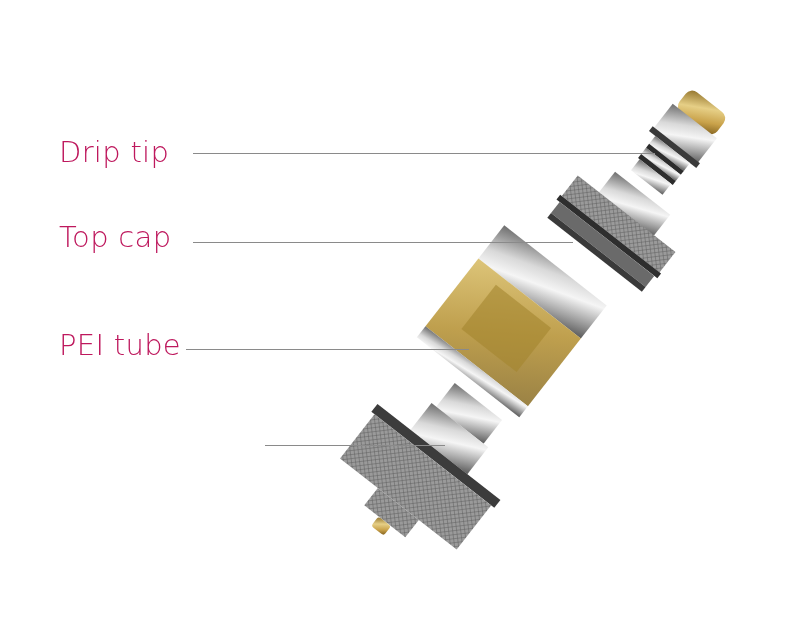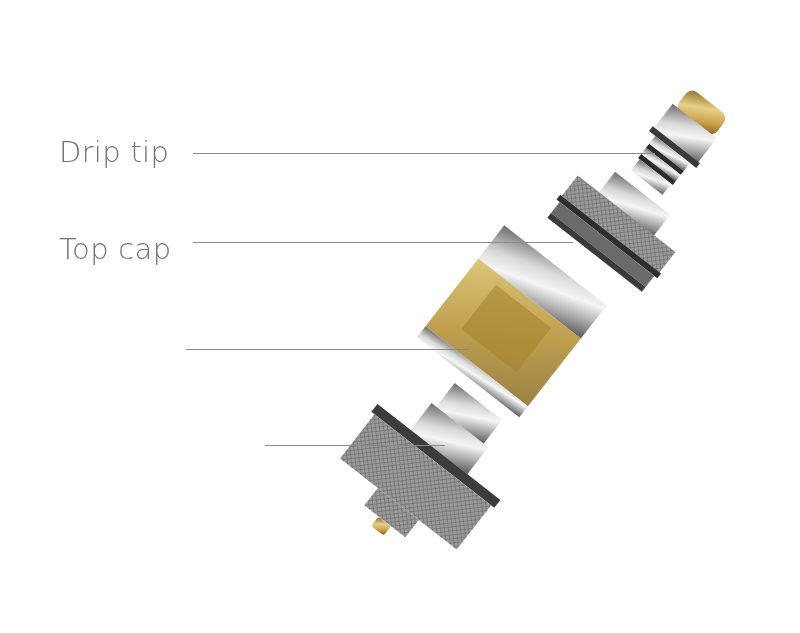--- a/index.html
+++ b/index.html
@@ -1,17 +1,17 @@
 <!DOCTYPE html>
 <html><head>
 <meta charset="utf-8">
 <style>
   html, body { margin: 0; padding: 0; background: #ffffff; }
   .canvas { position: relative; width: 800px; height: 633px; overflow: hidden; background: #ffffff; font-family: "DejaVu Sans", sans-serif; }
-  .label { position: absolute; font-size: 29px; color: #737373; font-weight: 300; letter-spacing: 0.3px; white-space: nowrap; }
+  .label { position: absolute; font-size: 29px; color: #be185d; font-weight: 300; letter-spacing: 0.3px; white-space: nowrap; }
   .leader { position: absolute; height: 1px; background: #8a8a8a; }
   svg.art { position: absolute; left: 0; top: 0; }
 </style>
 </head>
 <body>
 
 <div class="canvas">
 
   <svg class="art" width="800" height="633" viewBox="0 0 800 633">
     <defs>
@@ -75,15 +75,16 @@
       <rect x="422" y="530" width="16" height="12" rx="3" fill="url(#gold)"></rect>
     </g>
   </svg>
 
   <div class="leader" style="left:193px; top:153px; width:462px;"></div>
   <div class="leader" style="left:193px; top:242px; width:380px;"></div>
   <div class="leader" style="left:186px; top:349px; width:283px;"></div>
   <div class="leader" style="left:265px; top:445px; width:180px;"></div>
 
   <div class="label" style="left:59px; top:135px;">Drip tip</div>
-  <div class="label" style="left:59px; top:232px;">Top cap</div>
+  <div class="label" style="left:59px; top:220px;">Top cap</div>
+  <div class="label" style="left:59px; top:328px;">PEI tube</div>
 
 </div>
 
 </body></html>

